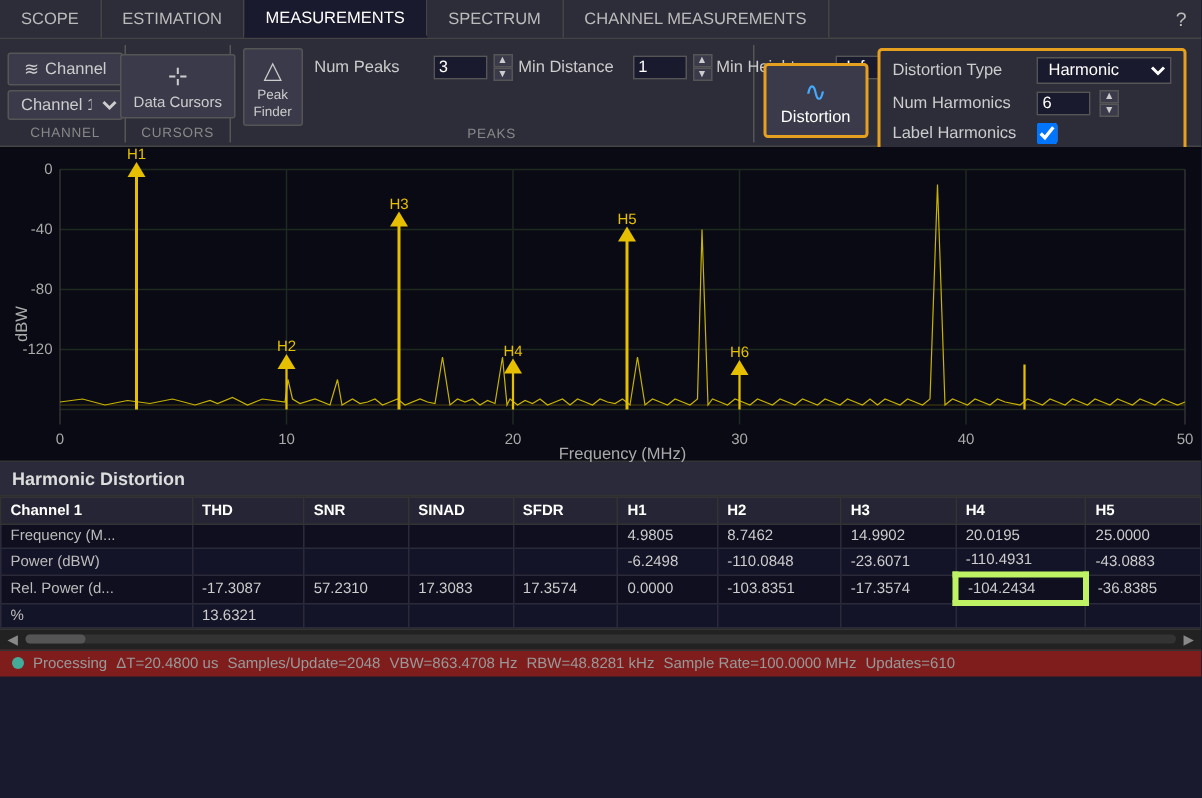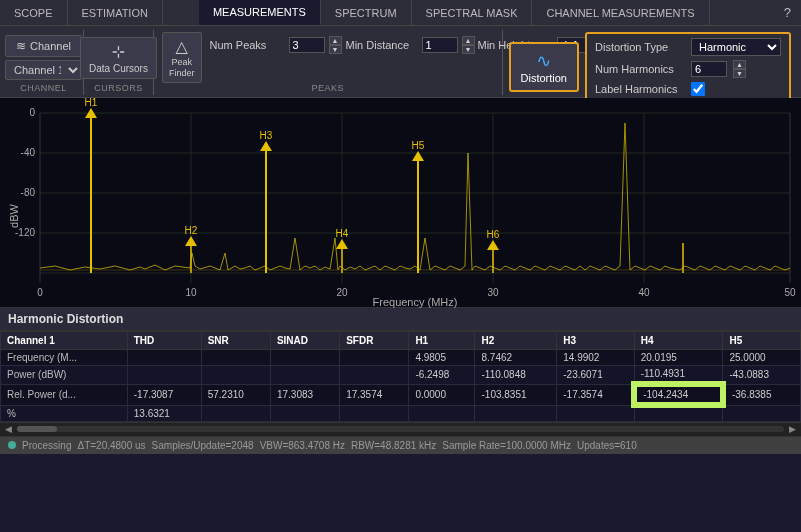--- a/index.html
+++ b/index.html
@@ -4,23 +4,22 @@
   <style>
     * { box-sizing: border-box; margin: 0; padding: 0; }
     body { font-family: 'Segoe UI', Arial, sans-serif; font-size: 11px; background: #1a1a2e; color: #ccc; width: 801px; height: 532px; overflow: hidden; }
   </style>
 </head>
 <body>
 
 <div style="display:flex; background:#2d2d3a; border-bottom:1px solid #444; height:26px;">
   <div style="padding:0 14px; display:flex; align-items:center; color:#bbb; cursor:pointer; font-size:11px; border-right:1px solid #444; background:#2d2d3a;">SCOPE</div>
   <div style="padding:0 14px; display:flex; align-items:center; color:#bbb; cursor:pointer; font-size:11px; border-right:1px solid #444; background:#2d2d3a;">ESTIMATION</div>
-  <div style="padding:0 14px; display:flex; align-items:center; color:#fff; cursor:pointer; font-size:11px; border-right:1px solid #444; background:#1a1a2e; border-bottom:2px solid #1a1a2e;margin-left:36px;">MEASUREMENTS</div>
+  <div style="padding:0 14px; display:flex; align-items:center; color:#fff; cursor:pointer; font-size:11px; border-right:1px solid #444; background:#1a1a2e; border-bottom:2px solid #1a1a2e;">MEASUREMENTS</div>
   <div style="padding:0 14px; display:flex; align-items:center; color:#bbb; cursor:pointer; font-size:11px; border-right:1px solid #444; background:#2d2d3a;">SPECTRUM</div>
-  <div style="padding:0 14px; display:flex; align-items:center; color:#bbb; cursor:pointer; font-size:11px; border-right:1px solid #444; background:#2d2d3a;">SPECTRAL MASK</div>
   <div style="padding:0 14px; display:flex; align-items:center; color:#bbb; cursor:pointer; font-size:11px; border-right:1px solid #444; background:#2d2d3a;">CHANNEL MEASUREMENTS</div>
   <div style="margin-left:auto; padding:0 10px; display:flex; align-items:center; color:#bbb; cursor:pointer; font-size:13px;">?</div>
 </div>
 
 <div style="background:#2d2d3a; border-bottom:1px solid #444; display:flex; align-items:stretch; height:72px; padding:4px 4px 2px;">
 
   <div style="display:flex; flex-direction:column; align-items:center; justify-content:space-between; padding:2px 8px 2px; border-right:1px solid #555; min-width:80px;">
     <div style="flex:1; display:flex; flex-direction:column; align-items:center; justify-content:center; gap:3px;">
       <button style="background:#3a3a4a; border:1px solid #555; color:#ccc; padding:3px 10px; cursor:pointer; font-size:11px; border-radius:2px; display:flex; align-items:center; gap:4px; width:100%;">
         <span style="font-size:12px;">≋</span>
@@ -241,21 +240,21 @@
       </tr>
       <tr>
         <td style="color:#bbb; padding:2px 6px; border:1px solid #2a2a3a; background:#0f0f1f;">Rel. Power (d...</td>
         <td style="color:#ccc; padding:2px 6px; border:1px solid #2a2a3a; background:#0f0f1f;">-17.3087</td>
         <td style="color:#ccc; padding:2px 6px; border:1px solid #2a2a3a; background:#0f0f1f;">57.2310</td>
         <td style="color:#ccc; padding:2px 6px; border:1px solid #2a2a3a; background:#0f0f1f;">17.3083</td>
         <td style="color:#ccc; padding:2px 6px; border:1px solid #2a2a3a; background:#0f0f1f;">17.3574</td>
         <td style="color:#ccc; padding:2px 6px; border:1px solid #2a2a3a; background:#0f0f1f;">0.0000</td>
         <td style="color:#ccc; padding:2px 6px; border:1px solid #2a2a3a; background:#0f0f1f;">-103.8351</td>
         <td style="color:#ccc; padding:2px 6px; border:1px solid #2a2a3a; background:#0f0f1f;">-17.3574</td>
-        <td style="color:#ccc; padding:2px 6px; border:6px solid #bef264; background:#0f0f1f;margin-left:46px;">-104.2434</td>
+        <td style="color:#ccc; padding:2px 6px; border:4px solid #bef264; background:#0f0f1f;margin-left:46px;">-104.2434</td>
         <td style="color:#ccc; padding:2px 6px; border:1px solid #2a2a3a; background:#0f0f1f;">-36.8385</td>
       </tr>
       <tr>
         <td style="color:#bbb; padding:2px 6px; border:1px solid #2a2a3a; background:#141428;">%</td>
         <td style="color:#ccc; padding:2px 6px; border:1px solid #2a2a3a; background:#141428;">13.6321</td>
         <td style="color:#ccc; padding:2px 6px; border:1px solid #2a2a3a; background:#141428;"></td>
         <td style="color:#ccc; padding:2px 6px; border:1px solid #2a2a3a; background:#141428;"></td>
         <td style="color:#ccc; padding:2px 6px; border:1px solid #2a2a3a; background:#141428;"></td>
         <td style="color:#ccc; padding:2px 6px; border:1px solid #2a2a3a; background:#141428;"></td>
         <td style="color:#ccc; padding:2px 6px; border:1px solid #2a2a3a; background:#141428;"></td>
@@ -268,21 +267,21 @@
 </div>
 
 <div style="background:#222; height:14px; display:flex; align-items:center; padding:0 2px; border-top:1px solid #333;">
   <span style="color:#888; cursor:pointer; font-size:9px; padding:0 3px;">◀</span>
   <div style="flex:1; height:6px; background:#333; border-radius:3px; position:relative; margin:0 2px;">
     <div style="position:absolute; left:0; top:0; width:40px; height:6px; background:#555; border-radius:3px;"></div>
   </div>
   <span style="color:#888; cursor:pointer; font-size:9px; padding:0 3px;">▶</span>
 </div>
 
-<div style="background:#404040; height:18px; display:flex; align-items:center; padding:0 8px; font-size:10px; color:#999; border-top:1px solid #333; gap:6px;">
+<div style="background:#7f1d1d; height:18px; display:flex; align-items:center; padding:0 8px; font-size:10px; color:#999; border-top:1px solid #333; gap:6px;">
   <span style="width:8px; height:8px; background:#4a9; border-radius:50%; display:inline-block;"></span>
   <span>Processing</span>
   <span>ΔT=20.4800 us</span>
   <span>Samples/Update=2048</span>
   <span>VBW=863.4708 Hz</span>
   <span>RBW=48.8281 kHz</span>
   <span>Sample Rate=100.0000 MHz</span>
   <span>Updates=610</span>
 </div>
 

